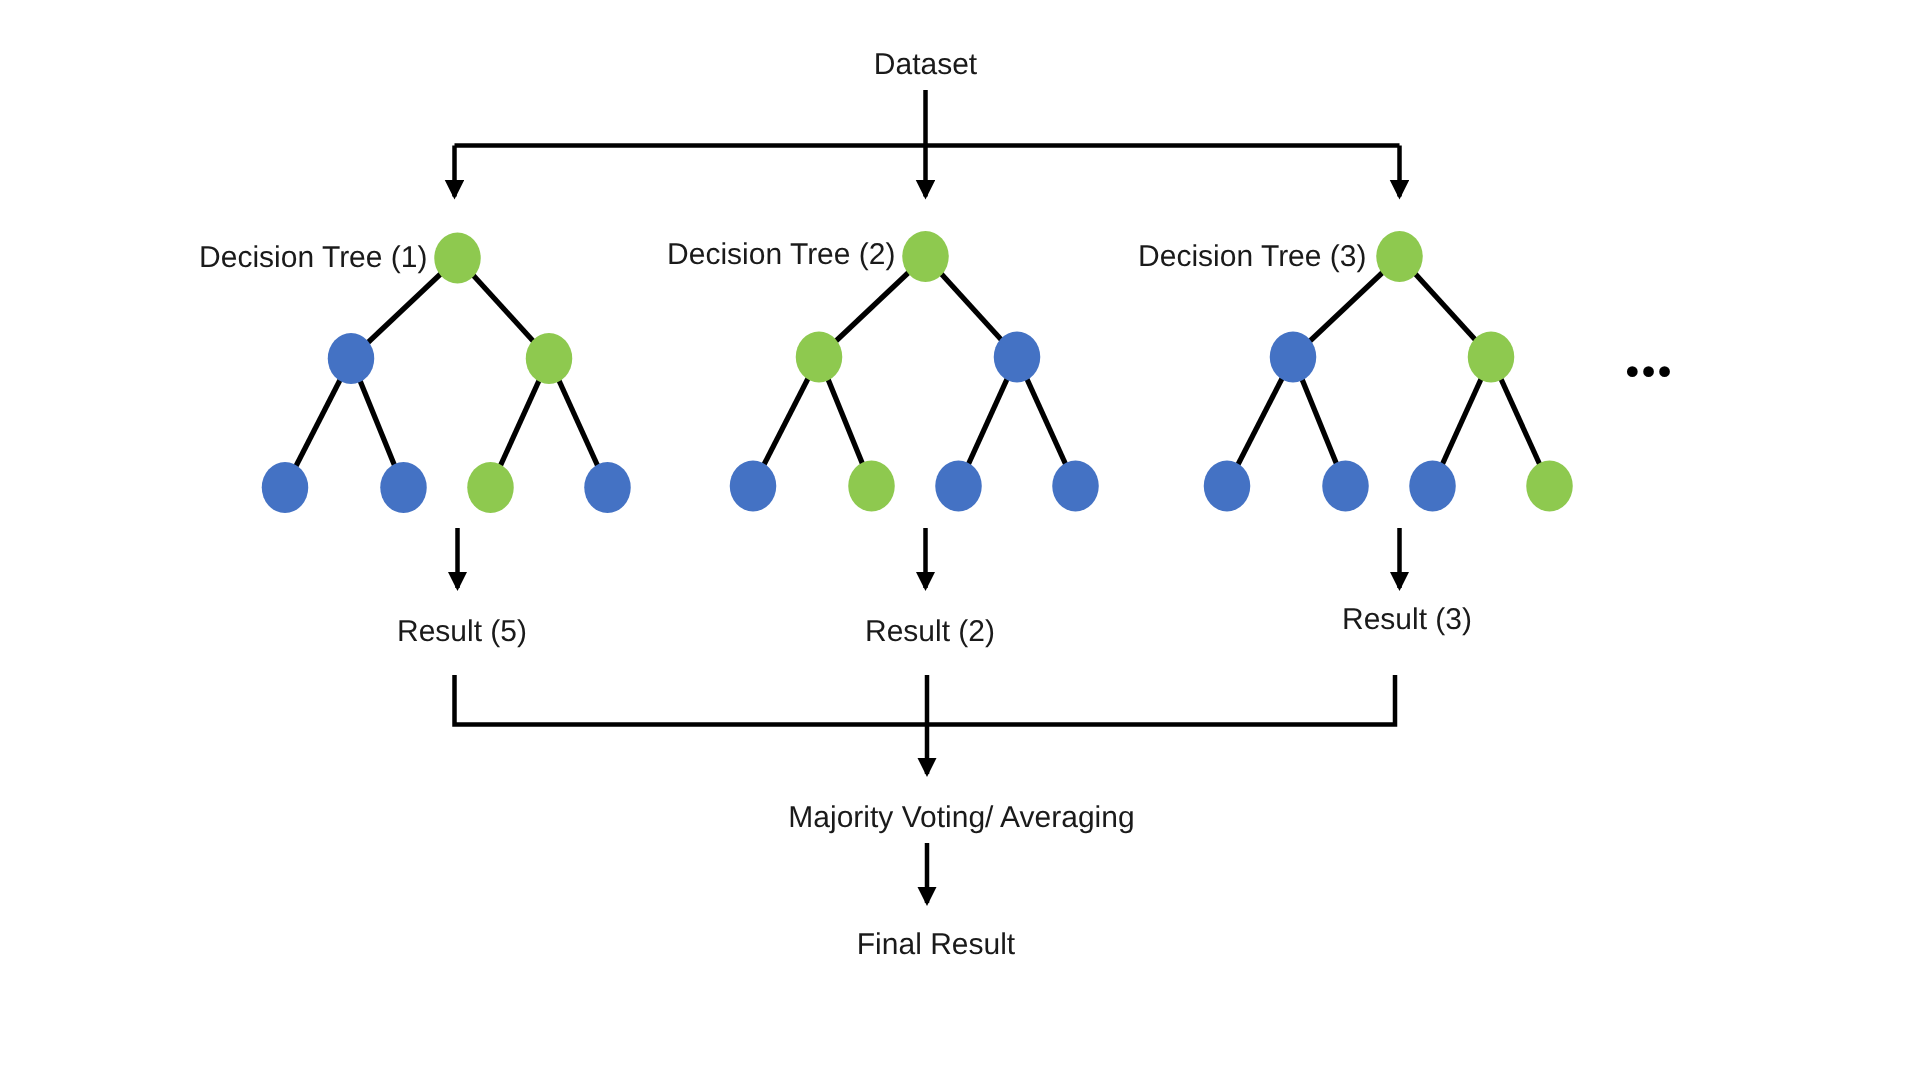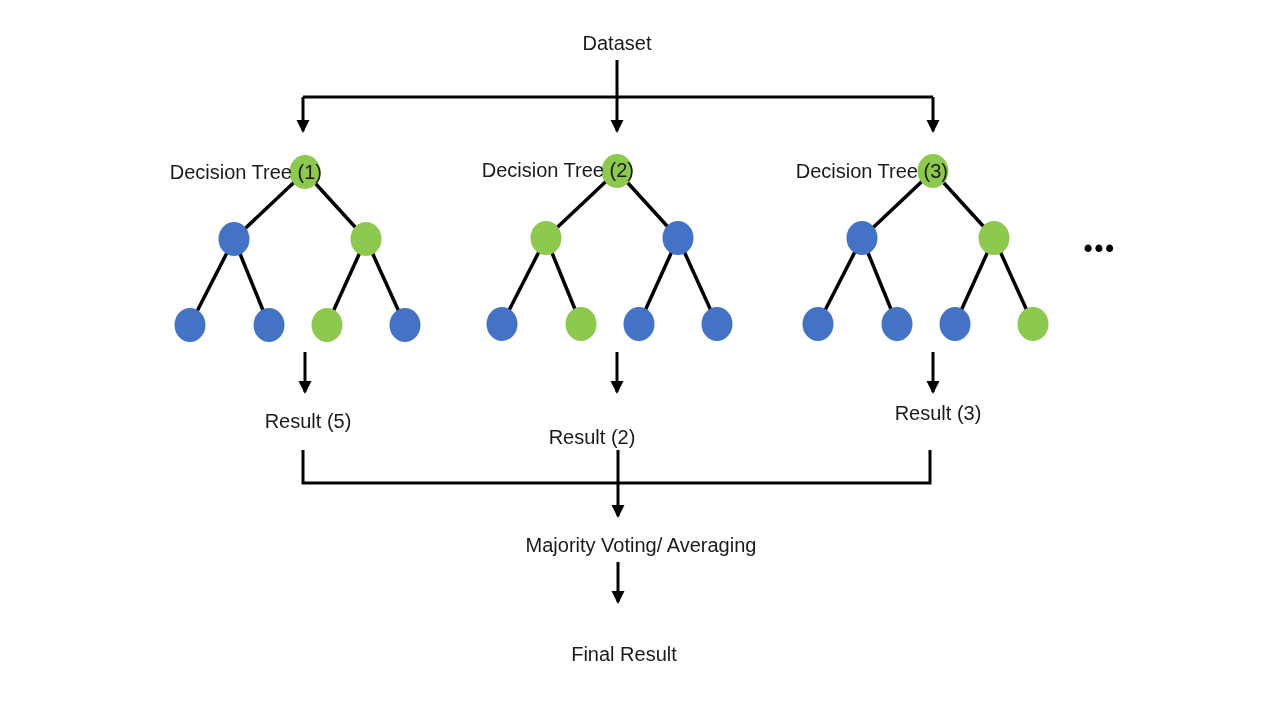--- a/index.html
+++ b/index.html
@@ -20,21 +20,21 @@
   .canvas svg{position:absolute;left:0;top:0;}
   .txt{
     position:absolute;
     font-size:20px;
     color:var(--text-color);
     white-space:nowrap;
     transform:translate(-50%,-50%);
     line-height:1.2;
     text-align:center;
   }
-  .txt.right-anchor{transform:translate(-100%,-50%);margin-left:37px;}
+  .txt.right-anchor{transform:translate(-100%,-50%);}
   .txt.title{font-weight:bold;font-size:23px;}
   .txt.ellipsis{font-weight:bold;font-size:25px;letter-spacing:2px;color:#000;}
   .connector{stroke:var(--line-color);stroke-width:3;fill:none;}
   .arrowhead-path{fill:var(--line-color);}
 </style>
 </head>
 <body>
 
 <div class="canvas">
 
@@ -110,20 +110,20 @@
 
   <div class="txt" style="left:617px;top:43px;">Dataset</div>
 
   <div class="txt right-anchor" style="left:285px;top:172px;">Decision Tree (1)</div>
   <div class="txt right-anchor" style="left:597px;top:170px;">Decision Tree (2)</div>
   <div class="txt right-anchor" style="left:911px;top:171px;">Decision Tree (3)</div>
 
   <div class="txt ellipsis" style="left:1100px;top:248px;">•••</div>
 
   <div class="txt" style="left:308px;top:421px;">Result (5)</div>
-  <div class="txt" style="left:592px;top:421px;margin-top:16px;">Result (2)</div>
+  <div class="txt" style="left:620px;top:421px;">Result (2)</div>
   <div class="txt" style="left:938px;top:413px;">Result (3)</div>
 
   <div class="txt" style="left:641px;top:545px;">Majority Voting/ Averaging</div>
 
-  <div class="txt" style="left:624px;top:654px;">Final Result</div>
+  <div class="txt" style="left:624px;top:630px;">Final Result</div>
 
 </div>
 
 </body></html>

